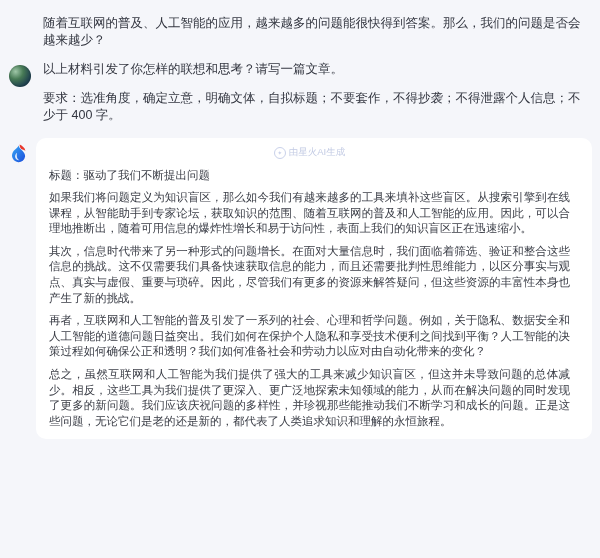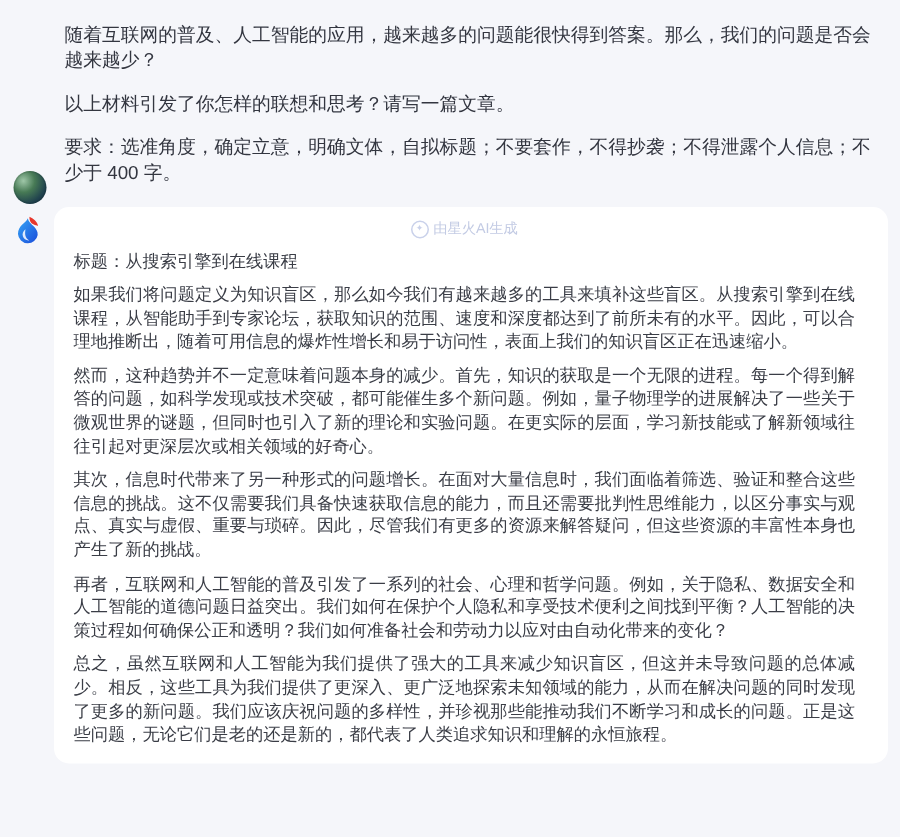--- a/index.html
+++ b/index.html
@@ -3,21 +3,21 @@
 <meta charset="utf-8">
 <style>
   html,body{margin:0;padding:0;}
   body{
     width:600px;height:558px;overflow:hidden;
     background:#f5f6fa;
     font-family:"Liberation Sans","DejaVu Sans",sans-serif;
     -webkit-font-smoothing:antialiased;
   }
   
-  .user-section{display:flex;align-items:flex-end;padding:15px 14px 0 9px;gap:12px;}
+  .user-section{display:flex;align-items:center;padding:15px 14px 0 9px;gap:12px;}
   .avatar{
     width:22px;height:22px;border-radius:50%;flex:0 0 22px;margin-top:1px;
     background:radial-gradient(circle at 30% 30%, #9fc7a8 0%, #477a55 35%, #20424e 70%, #132a38 100%);
     box-shadow:inset 0 0 0 1px rgba(0,0,0,.08);
   }
   .question{flex:1;}
   .question p{margin:0 0 12px;font-size:12.5px;line-height:17px;color:#333640;}
   
   .answer-wrap{position:relative;margin:2px 8px 0 36px;}
   .spark-logo{position:absolute;left:-29px;top:5px;width:23px;height:23px;}
@@ -56,24 +56,23 @@
     <path d="M13.2 1.6c2.6 1.3 5.4 3.2 6 6.4-1.9-.9-4.2-1-5.3-3-.6-1.1-.8-2.2-.7-3.4z" fill="#e8372c"></path>
     <path d="M10.4 10.2c-1.6 1.3-2.4 3-1.8 5 .6 2 2.4 3 4.4 2.8-1.3-.8-2.2-1.7-2.6-3.2-.4-1.5-.2-3 0-4.6z" fill="#ffffff" opacity=".85"></path>
   </svg>
 
   <div class="card">
     <div class="badge">
       <span class="b-icon">✦</span>
       <span>由星火AI生成</span>
     </div>
 
-    <div class="answer-title">标题：从搜索引擎到在线课程</div>
+    <div class="answer-title">标题：驱动了我们不断提出问题</div>
 
     <div class="answer-body">
-      <p>如果我们将问题定义为知识盲区，那么如今我们有越来越多的工具来填补这些盲区。从搜索引擎到在线课程，从智能助手到专家论坛，获取知识的范围、速度和深度都达到了前所未有的水平。因此，可以合理地推断出，随着可用信息的爆炸性增长和易于访问性，表面上我们的知识盲区正在迅速缩小。</p>
-      <p>然而，这种趋势并不一定意味着问题本身的减少。首先，知识的获取是一个无限的进程。每一个得到解答的问题，如科学发现或技术突破，都可能催生多个新问题。例如，量子物理学的进展解决了一些关于微观世界的谜题，但同时也引入了新的理论和实验问题。在更实际的层面，学习新技能或了解新领域往往引起对更深层次或相关领域的好奇心。</p>
+      <p>如果我们将问题定义为知识盲区，那么如今我们有越来越多的工具来填补这些盲区。从搜索引擎到在线课程，从智能助手到专家论坛，获取知识的范围、随着互联网的普及和人工智能的应用。因此，可以合理地推断出，随着可用信息的爆炸性增长和易于访问性，表面上我们的知识盲区正在迅速缩小。</p>
       <p>其次，信息时代带来了另一种形式的问题增长。在面对大量信息时，我们面临着筛选、验证和整合这些信息的挑战。这不仅需要我们具备快速获取信息的能力，而且还需要批判性思维能力，以区分事实与观点、真实与虚假、重要与琐碎。因此，尽管我们有更多的资源来解答疑问，但这些资源的丰富性本身也产生了新的挑战。</p>
       <p>再者，互联网和人工智能的普及引发了一系列的社会、心理和哲学问题。例如，关于隐私、数据安全和人工智能的道德问题日益突出。我们如何在保护个人隐私和享受技术便利之间找到平衡？人工智能的决策过程如何确保公正和透明？我们如何准备社会和劳动力以应对由自动化带来的变化？</p>
       <p>总之，虽然互联网和人工智能为我们提供了强大的工具来减少知识盲区，但这并未导致问题的总体减少。相反，这些工具为我们提供了更深入、更广泛地探索未知领域的能力，从而在解决问题的同时发现了更多的新问题。我们应该庆祝问题的多样性，并珍视那些能推动我们不断学习和成长的问题。正是这些问题，无论它们是老的还是新的，都代表了人类追求知识和理解的永恒旅程。</p>
     </div>
 
   </div>
 </div>
 
 </body></html>

